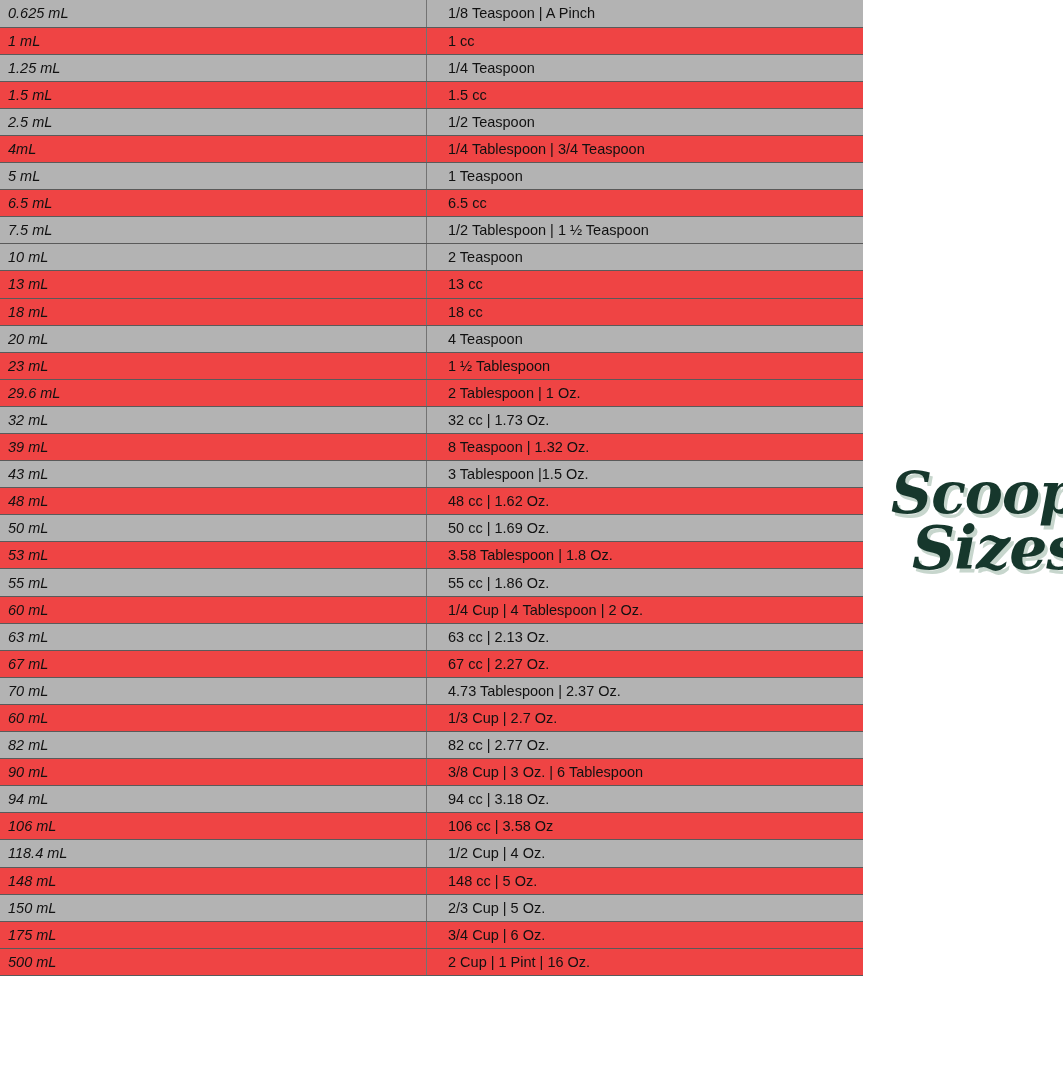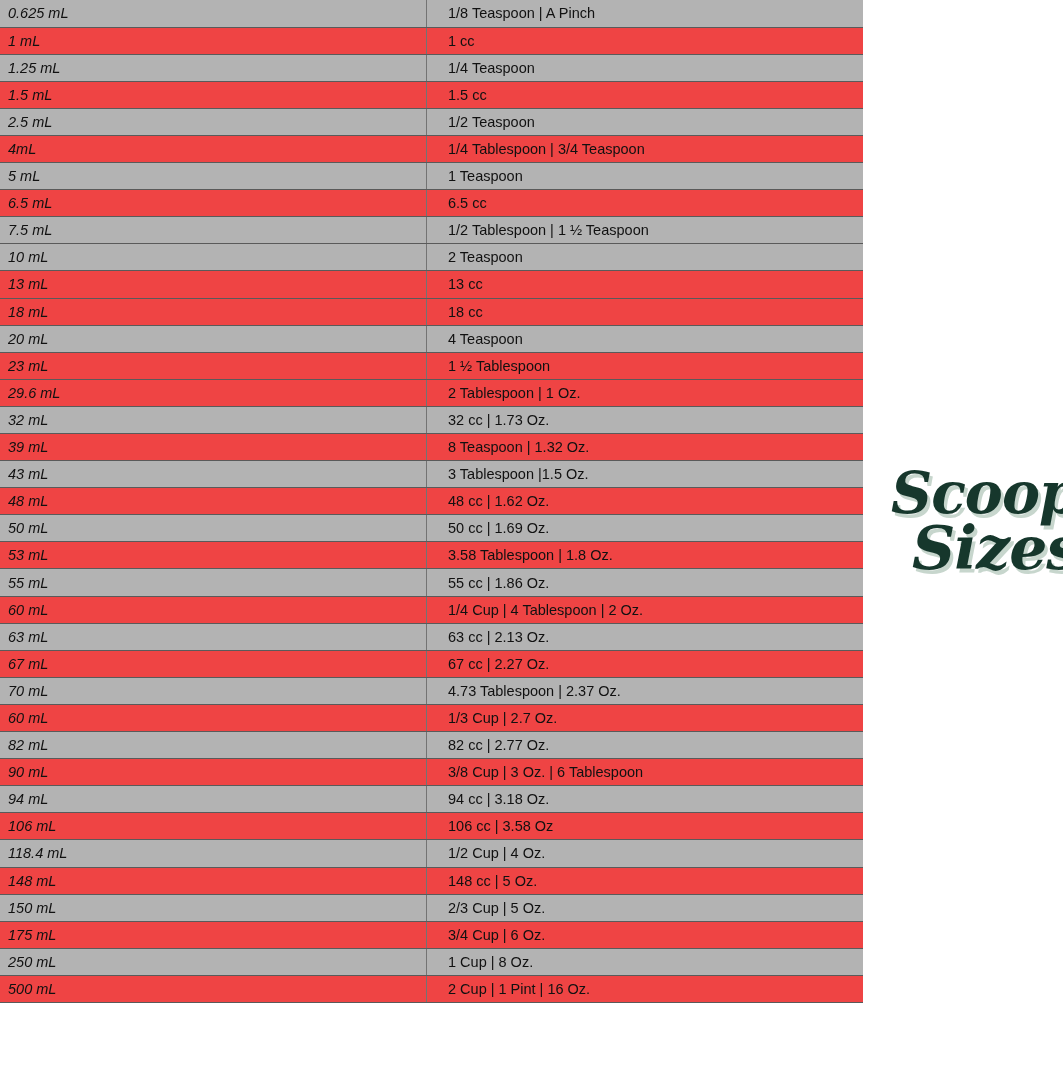--- a/index.html
+++ b/index.html
@@ -228,24 +228,20 @@
         <td class="col-ml">148 mL</td>
         <td class="col-eq">148 cc | 5 Oz.</td>
       </tr>
       <tr class="shaded">
         <td class="col-ml">150 mL</td>
         <td class="col-eq">2/3 Cup | 5 Oz.</td>
       </tr>
       <tr class="plain">
         <td class="col-ml">175 mL</td>
         <td class="col-eq">3/4 Cup | 6 Oz.</td>
-      </tr>
-      <tr class="shaded">
-        <td class="col-ml">250 mL</td>
-        <td class="col-eq">1 Cup | 8 Oz.</td>
       </tr>
       <tr class="plain">
         <td class="col-ml">500 mL</td>
         <td class="col-eq">2 Cup | 1 Pint | 16 Oz.</td>
       </tr>
     </tbody>
 </table>
 
 <div class="logo">
   <div class="logo-word shadow word-scoop">Scoop</div>

